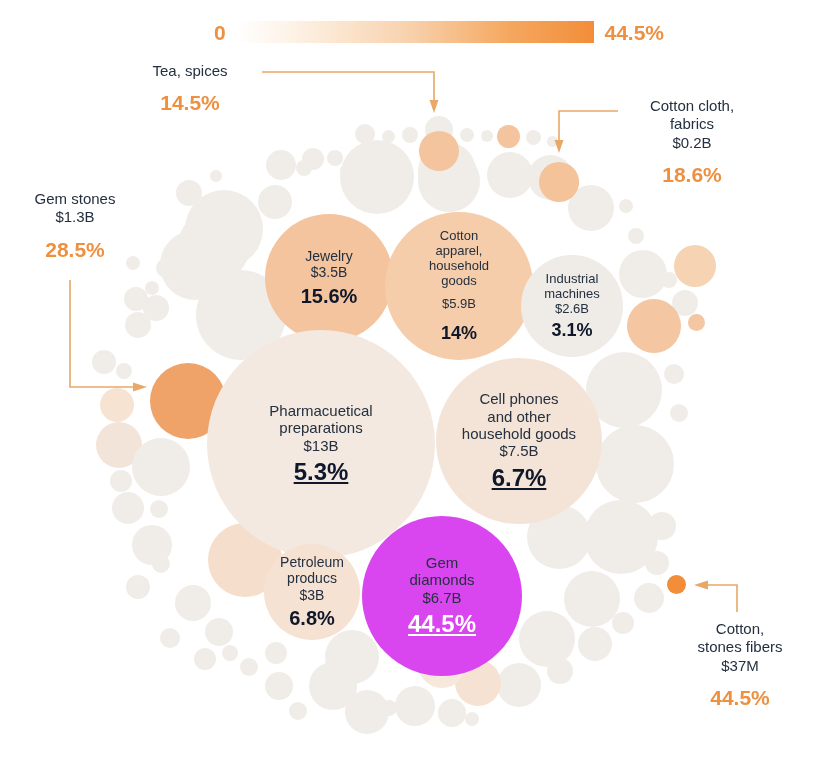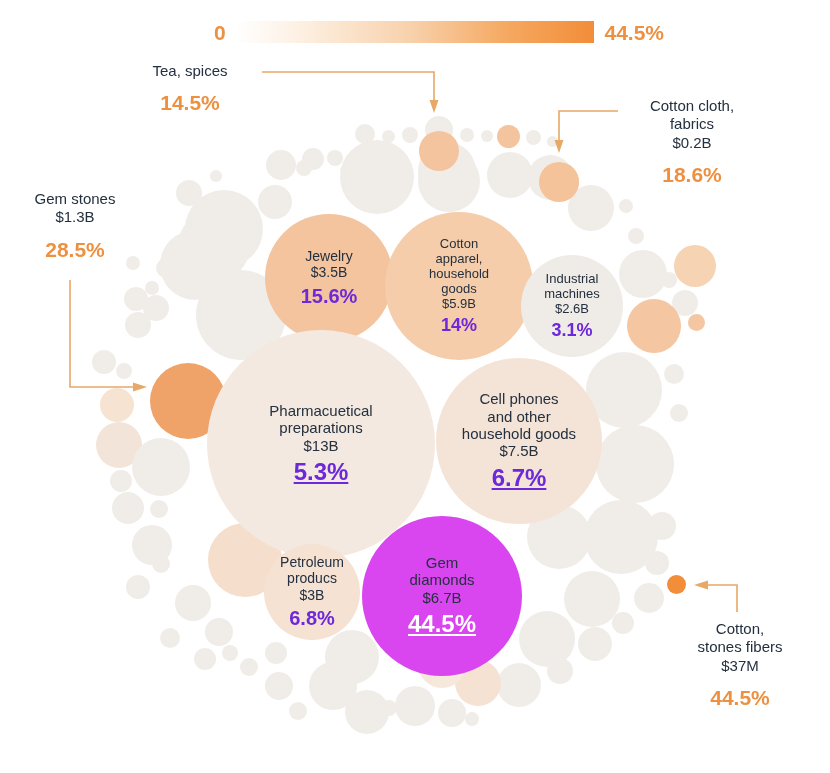--- a/index.html
+++ b/index.html
@@ -62,21 +62,21 @@
     font-size: 14px;
     white-space: pre-line;
   }
   .bubble .b-value {
     color: #24303F;
     font-size: 14px;
   }
   .bubble .b-pct {
     font-size: 20px;
     font-weight: bold;
-    color: #6d28d9;
+    color: #0f172a;
     margin-top: 4px;
   }
   .bubble.white-pct .b-pct { color: #FFFFFF; }
   .bubble.small-text .b-name,
   .bubble.small-text .b-value { font-size: 13px; }
   .bubble.small-text .b-pct { font-size: 18px; }
   .bubble.big-text .b-name,
   .bubble.big-text .b-value { font-size: 15px; }
   .bubble.big-text .b-pct { font-size: 24px; text-decoration: underline; }
 
@@ -221,21 +221,21 @@
     <div class="bubble" style="left:539px;top:162px;width:40px;height:40px;background:#F5C39A;"></div>
 
     <div class="bubble" style="left:419px;top:131px;width:40px;height:40px;background:#F3C49E;"></div>
 
     <div class="bubble" style="left:265px;top:214px;width:128px;height:128px;background:#F3C49E;">
       <div class="b-name">Jewelry</div>
       <div class="b-value">$3.5B</div>
       <div class="b-pct">15.6%</div>
     </div>
 
-    <div class="bubble small-text" style="left:385px;top:212px;width:148px;height:148px;background:#F5CDAA;">
+    <div class="bubble small-text" style="left:385px;top:212px;width:148px;height:148px;background:#F5CDAA;gap:8px;">
       <div class="b-name">Cotton
 apparel,
 household
 goods</div>
       <div class="b-value">$5.9B</div>
       <div class="b-pct">14%</div>
     </div>
 
     <div class="bubble small-text" style="left:521px;top:255px;width:102px;height:102px;background:#EFEBE6;">
       <div class="b-name">Industrial

